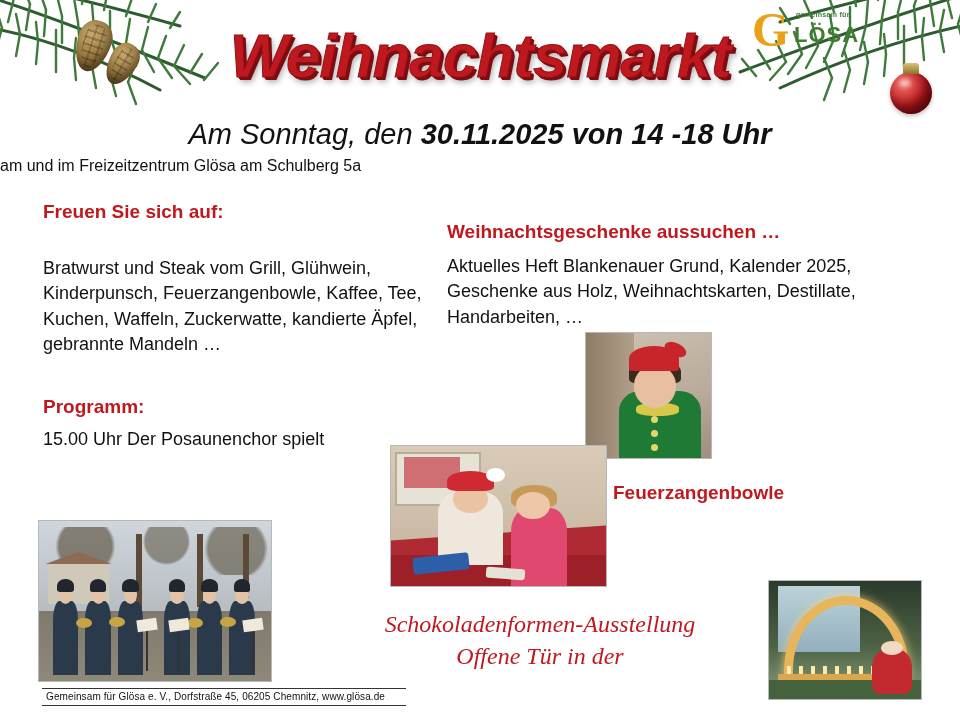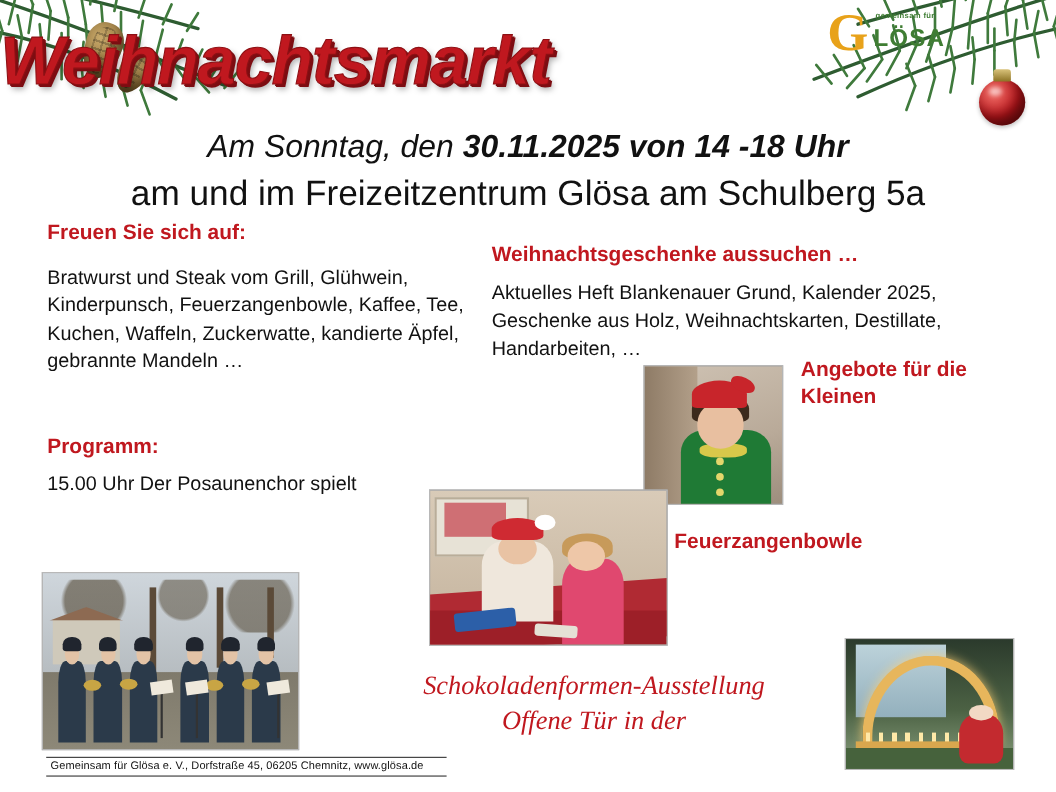--- a/index.html
+++ b/index.html
@@ -113,21 +113,21 @@
     color: #3f7d33;
     line-height: 1;
   }
 
   
   .title {
     position: absolute;
     left: 0;
     right: 0;
     top: 20px;
-    text-align: left;
+    text-align: center;
     font-family: "Liberation Sans", sans-serif;
     font-size: 62px;
     font-weight: bold;
     font-style: italic;
     color: #c0181f;
     letter-spacing: -1px;
     text-shadow:
       2px 2px 0 #7d0d12,
       3px 3px 0 #7d0d12,
       4px 5px 6px rgba(0,0,0,.35);
@@ -142,40 +142,39 @@
     text-align: center;
     font-size: 29px;
     font-style: italic;
     color: #111;
   }
   .date-line b { font-weight: bold; }
   .venue-line {
     position: absolute;
     left: 0; right: 0;
     top: 157px;
-    text-align: center;
-    font-size: 32px;
+    font-size: 16px;
     color: #111;
   }
 
   
   .heading {
     color: #c0181f;
     font-weight: bold;
     font-size: 19px;
     line-height: 1.25;
   }
   .body-text {
     color: #111;
     font-size: 18px;
     line-height: 1.42;
   }
 
   .col-left { position: absolute; left: 43px; top: 200px; width: 380px; }
-  .col-left .body-text { margin-top: 16px; }
+  .col-left .body-text { margin-top: 32px; }
 
   .programm { position: absolute; left: 43px; top: 395px; width: 380px; }
   .programm .body-text { margin-top: 8px; }
 
   .col-right { position: absolute; left: 447px; top: 220px; width: 445px; }
   .col-right .body-text { margin-top: 10px; }
 
   .label-angebote {
     position: absolute;
     left: 728px;
@@ -449,23 +448,20 @@
   <div class="programm">
     <div class="heading">Programm:</div>
     <div class="body-text">15.00 Uhr Der Posaunenchor spielt</div>
   </div>
 
   <div class="col-right">
     <div class="heading">Weihnachtsgeschenke aussuchen …</div>
     <div class="body-text">Aktuelles Heft Blankenauer Grund, Kalender 2025, Geschenke aus Holz, Weihnachtskarten, Destillate, Handarbeiten, …</div>
   </div>
 
-  <div class="label-angebote">
-    <div class="heading">Angebote für die Kleinen</div>
-  </div>
 
   <div class="label-kinderschminken">
     <div class="heading">Feuerzangenbowle</div>
   </div>
 
   <div class="offene-tuer">
     <div>Schokoladenformen-Ausstellung</div>
     <div>Offene Tür in der</div>
   </div>
 

